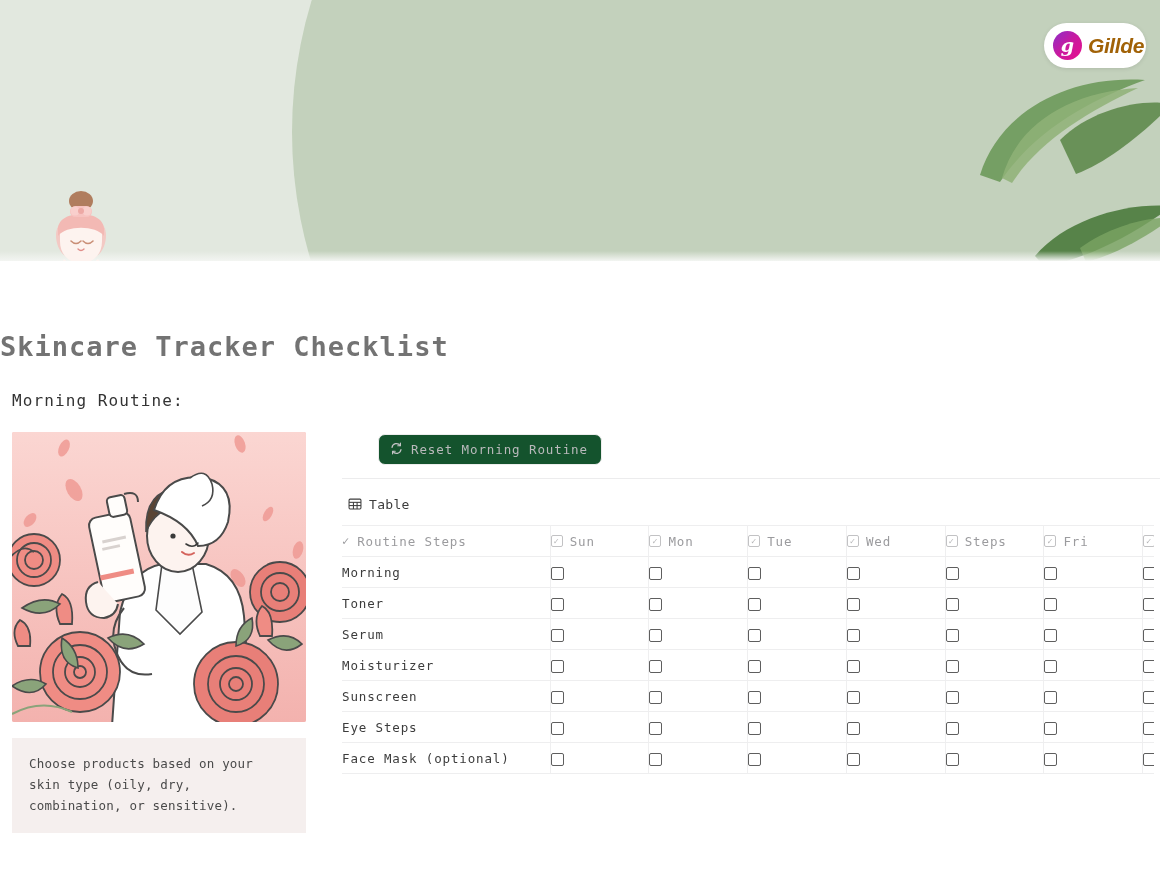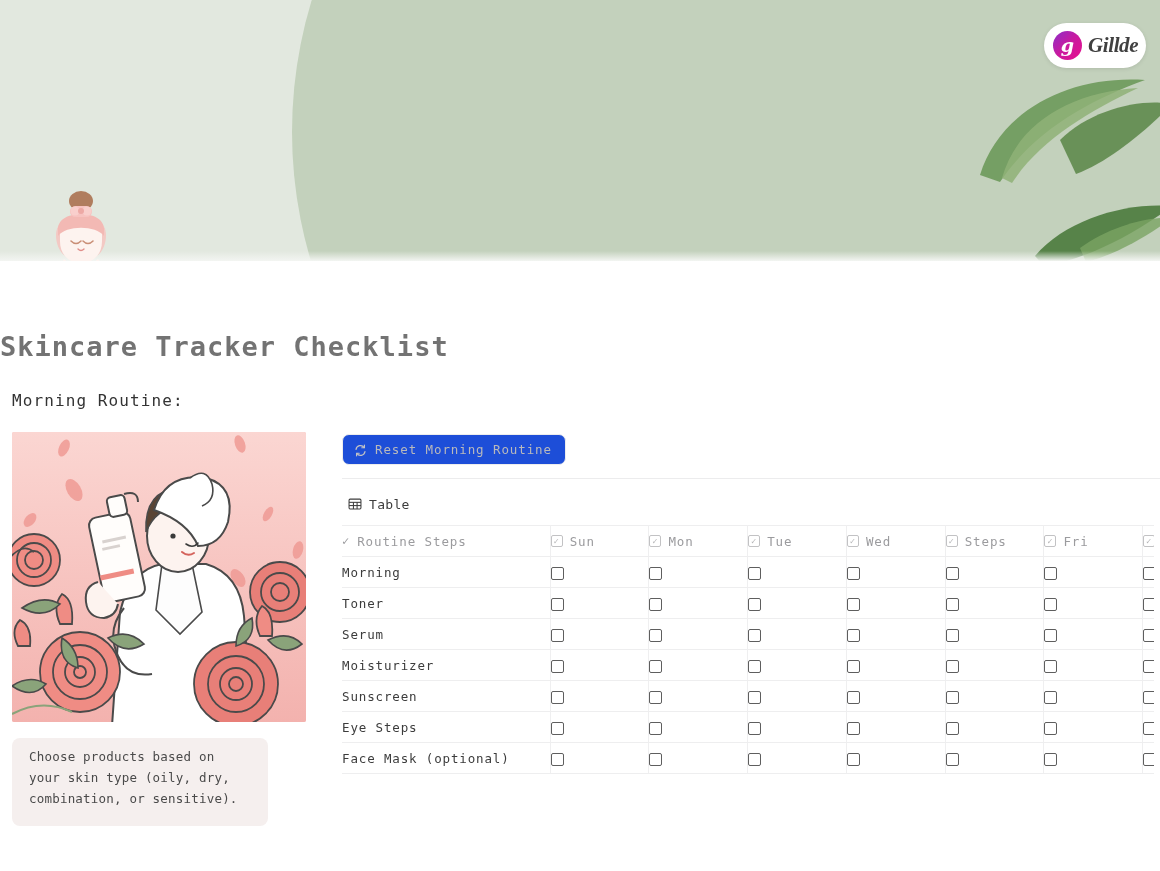--- a/index.html
+++ b/index.html
@@ -72,26 +72,26 @@
   .logo-badge span {
     color: #ffffff;
     font-family: "DejaVu Serif", "Liberation Serif", serif;
     font-style: italic;
     font-weight: bold;
     font-size: 19px;
     line-height: 1;
     margin-top: -1px;
   }
   .logo-word {
-    font-family: Liberation Serif, serif;
+    font-family: Liberation Sans, sans-serif;
     font-style: italic;
     font-weight: bold;
     font-size: 21px;
     letter-spacing: -0.4px;
-    color: #404040;
+    color: #a16207;
   }
 
   
   .avatar {
     position: absolute;
     left: 44px;
     top: 189px;
     width: 74px;
     height: 108px;
     z-index: 5;
@@ -133,54 +133,55 @@
 
   .product-img {
     width: 294px;
     height: 290px;
     display: block;
     border-radius: 2px;
   }
 
   .tip-box {
     margin-top: 16px;
-    width: 256px;
+    width: 294px;
     background: #f5efee;
-    border-radius: 8px;
-    padding: 8px 17px 17px 17px;
+    border-radius: 0;
+    padding: 15px 17px 17px 17px;
     font-size: 12.5px;
     line-height: 21px;
     color: #4a4a4a;
     letter-spacing: 0.2px;
   }
 
   .right-col {
     flex: 1;
     padding-left: 36px;
     padding-top: 12px;
     min-width: 0;
   }
 
   .reset-row {
     padding: 12px 0 13px 0;
     border-bottom: 1px solid #ececed;
   }
   .reset-btn {
     display: inline-flex;
-    align-items: flex-end;
+    align-items: flex-start;
     gap: 8px;
     border: 1px solid #ededed;
     border-radius: 7px;
-    background: #1d4ed8;
+    background: #14532d;
     padding: 7px 13px 7px 11px;
     font-family: inherit;
     font-size: 12.5px;
     letter-spacing: 0.9px;
     color: #b9b9bb;
     cursor: pointer;
+    margin-left: 36px;
   }
 
   .table-label {
     display: flex;
     align-items: flex-start;
     gap: 7px;
     padding: 18px 0 13px 6px;
     font-size: 13px;
     color: #3d3d3d;
     letter-spacing: 0.3px;

